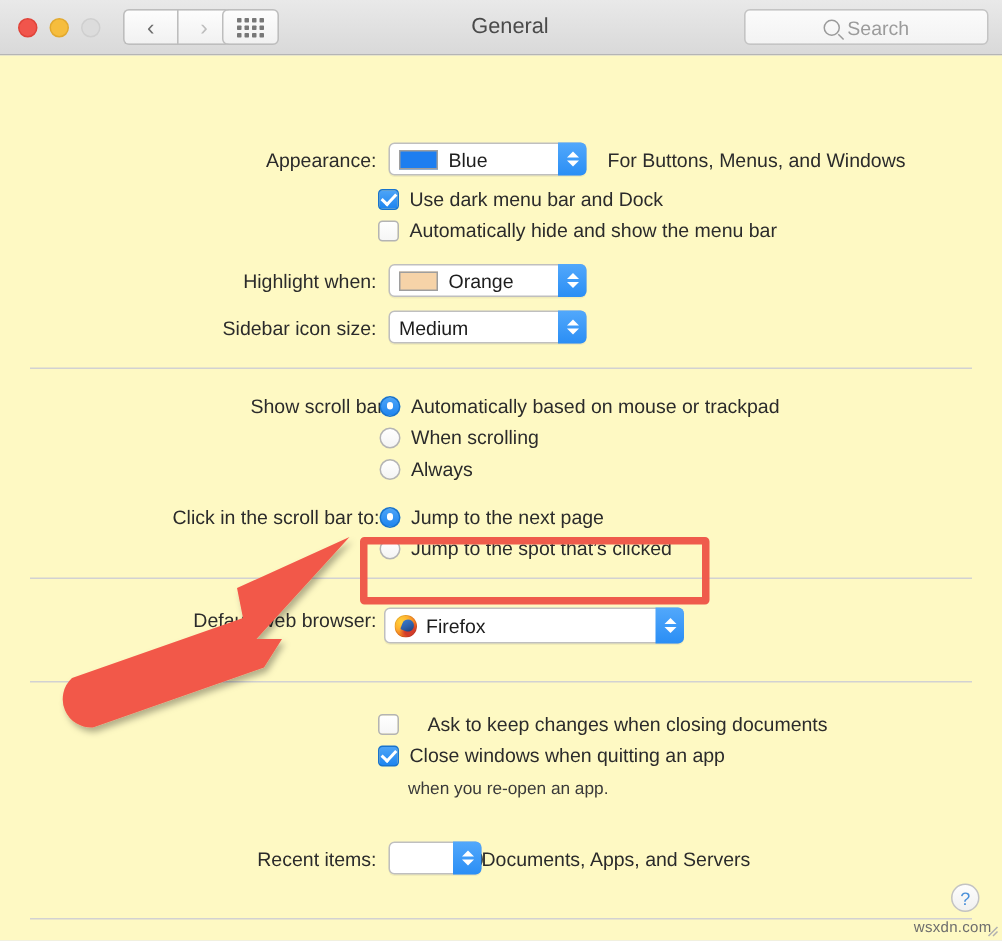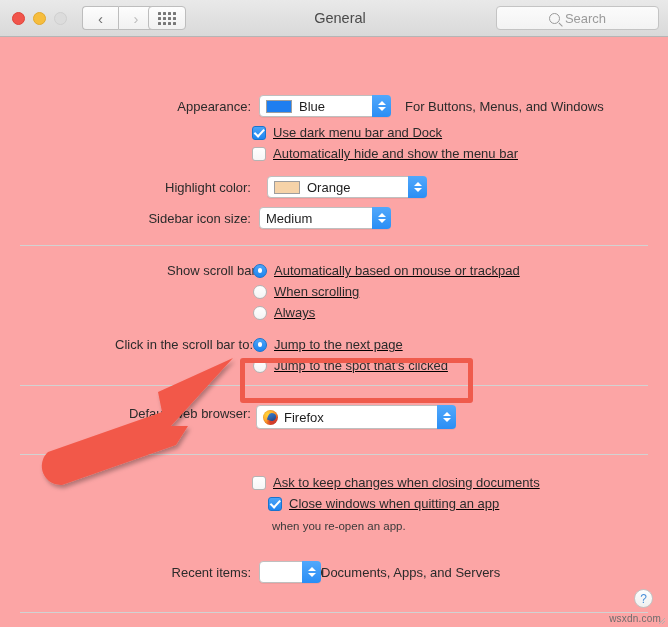--- a/index.html
+++ b/index.html
@@ -115,21 +115,21 @@
   }
   #search-placeholder {
     font-size: 13px;
     color: #9b9b9b;
   }
 
   
   #content {
     position: relative;
     height: 590px;
-    background: #fca5a5;
+    background: #fef9c3;
   }
 
   .row {
     position: absolute;
     display: flex;
     align-items: center;
   }
   .lbl {
     font-size: 13px;
     color: #2b2b2b;
@@ -224,21 +224,21 @@
     background: linear-gradient(to bottom, #4da4f7, #1e85f0);
     border-color: #1873cd;
   }
   .rb.on::after {
     content: "";
     width: 4.5px; height: 4.5px;
     border-radius: 50%;
     background: #fff;
   }
 
-  .opt { display: flex; align-items: center; text-decoration: underline; }
+  .opt { display: flex; align-items: center; }
 
   .sep {
     position: absolute;
     left: 20px; right: 20px;
     height: 1px;
     background: #d2d2d2;
   }
 
   
   .ff-icon {
@@ -371,22 +371,22 @@
       <span class="cb on"></span>
       <span class="sub">Use dark menu bar and Dock</span>
     </div>
 
     <div class="row opt" style="left:252px; top:109px;">
       <span class="cb"></span>
       <span class="sub">Automatically hide and show the menu bar</span>
     </div>
 
     <div class="row" style="left:146px; top:139px;">
-      <span class="lbl" style="width:105px;">Highlight color:</span>
-      <div class="popup" style="width:160px; margin-left:16px;">
+      <span class="lbl" style="width:105px;">Highlight when:</span>
+      <div class="popup" style="width:132px; margin-left:8px;">
         <span class="swatch" style="background:#f6d3a8;"></span>
         <span>Orange</span>
         <span class="stepper">
           <span class="chev up"></span>
           <span class="chev down"></span>
         </span>
       </div>
     </div>
 
     <div class="row" style="left:131px; top:170px;">
@@ -439,26 +439,26 @@
       <span class="ff-icon"></span>
       <span>Firefox</span>
       <span class="stepper" style="height:24px;">
         <span class="chev up"></span>
         <span class="chev down"></span>
       </span>
     </div>
 
     <div class="sep" style="top:417px;"></div>
 
-    <div class="row opt" style="left:252px; top:438px;">
+    <div class="row opt" style="left:252px; top:438px;gap:12px;">
       <span class="cb"></span>
       <span class="sub">Ask to keep changes when closing documents</span>
     </div>
 
-    <div class="row opt" style="left:268px; top:459px;justify-content:center;">
+    <div class="row opt" style="left:252px; top:459px;justify-content:center;">
       <span class="cb on"></span>
       <span class="sub">Close windows when quitting an app</span>
     </div>
 
     <div style="position:absolute; left:272px; top:482px;">
       <div class="hint">when you re-open an app.</div>
     </div>
 
     <div class="row" style="left:166px; top:524px;">
       <span class="lbl" style="width:85px;">Recent items:</span>

